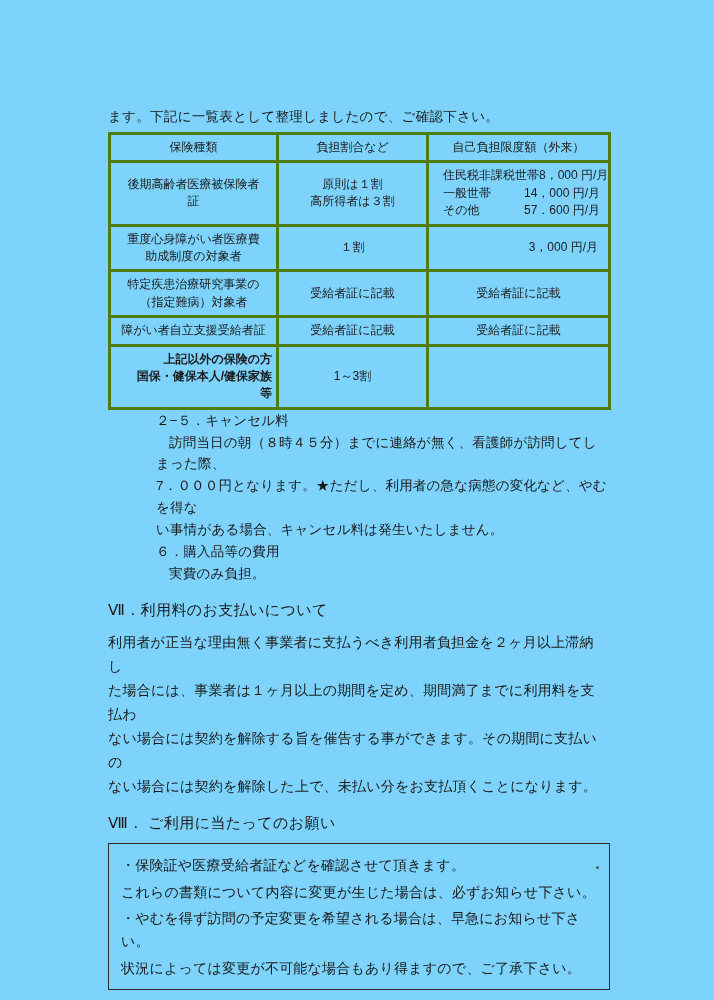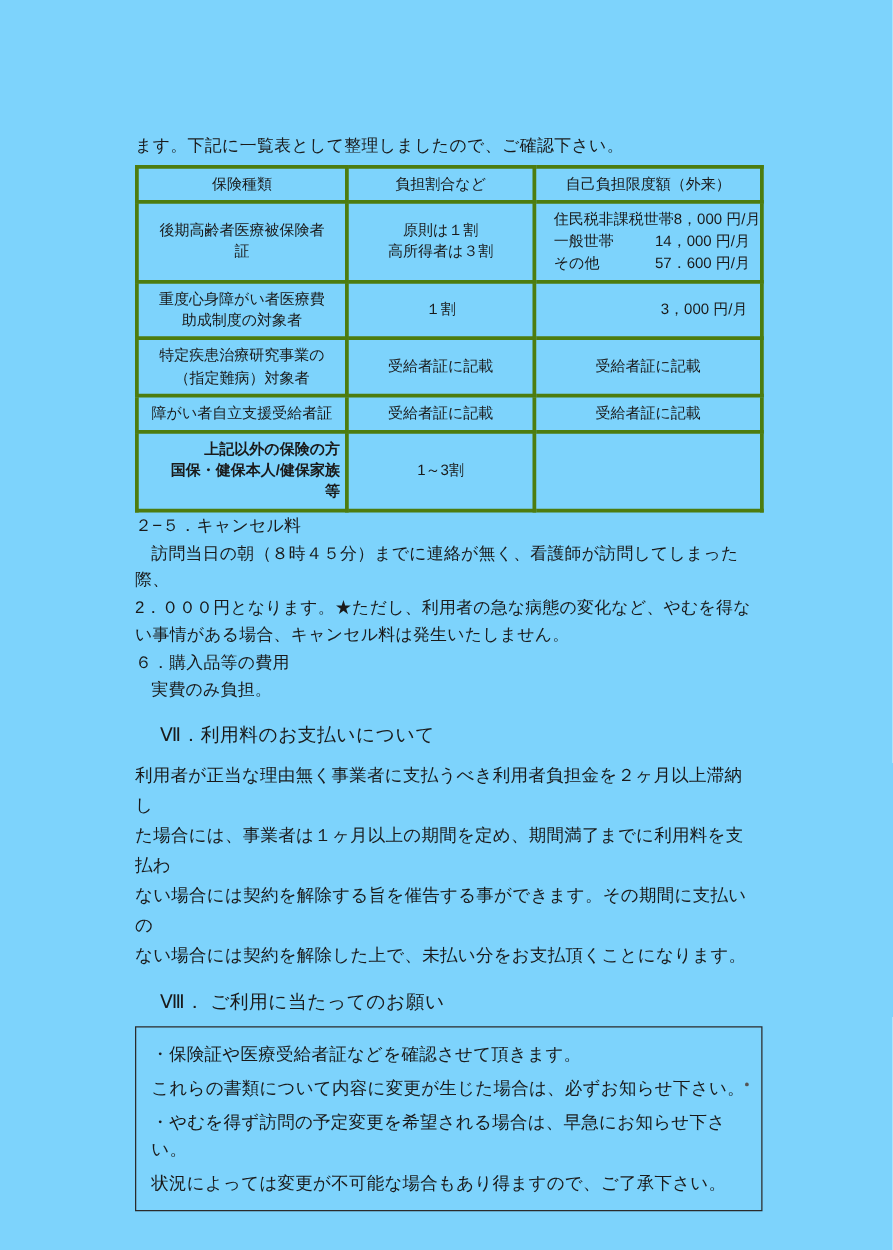--- a/index.html
+++ b/index.html
@@ -62,38 +62,38 @@
     padding-left: 10px;
     white-space: nowrap;
   }
   .limit-line .lab { display: inline-block; }
   .limit-line .val { display: inline-block; margin-left: auto; padding-right: 4px; }
   .left-pad { text-align: left; padding-left: 10px; }
   .section {
     font-size: 13.5px;
     line-height: 1.62;
     letter-spacing: 0.2px;
+    margin-left: 48px;
   }
   .sub-head {
     margin-top: 10px;
     font-size: 13.5px;
   }
   .indent1 { text-indent: 13px; }
   .para {
     margin: 0;
     font-size: 13.5px;
     line-height: 1.62;
     letter-spacing: 0.2px;
   }
   .big-head {
     font-size: 15px;
     margin-top: 16px;
     margin-bottom: 10px;
     letter-spacing: 0.4px;
-    margin-left: 20px;
   }
   .body-block {
     font-size: 14px;
     line-height: 1.72;
     letter-spacing: 0.2px;
     margin: 0;
   }
   .notice-box {
     border: 1.5px solid #2b2b2b;
     margin-top: 8px;
@@ -199,21 +199,21 @@
           </td>
           <td>1～3割</td>
           <td></td>
         </tr>
       </tbody>
     </table>
 
     <div class="section">
       <p class="para sub-head">２−５．キャンセル料</p>
       <p class="para indent1">訪問当日の朝（８時４５分）までに連絡が無く、看護師が訪問してしまった際、</p>
-      <p class="para">2．０００円となります。★ただし、利用者の急な病態の変化など、やむを得な</p>
+      <p class="para">7．０００円となります。★ただし、利用者の急な病態の変化など、やむを得な</p>
       <p class="para">い事情がある場合、キャンセル料は発生いたしません。</p>
     </div>
 
     <div class="section">
       <p class="para">６．購入品等の費用</p>
       <p class="para indent1">実費のみ負担。</p>
     </div>
 
     <div>
       <p class="big-head">Ⅶ．利用料のお支払いについて</p>

